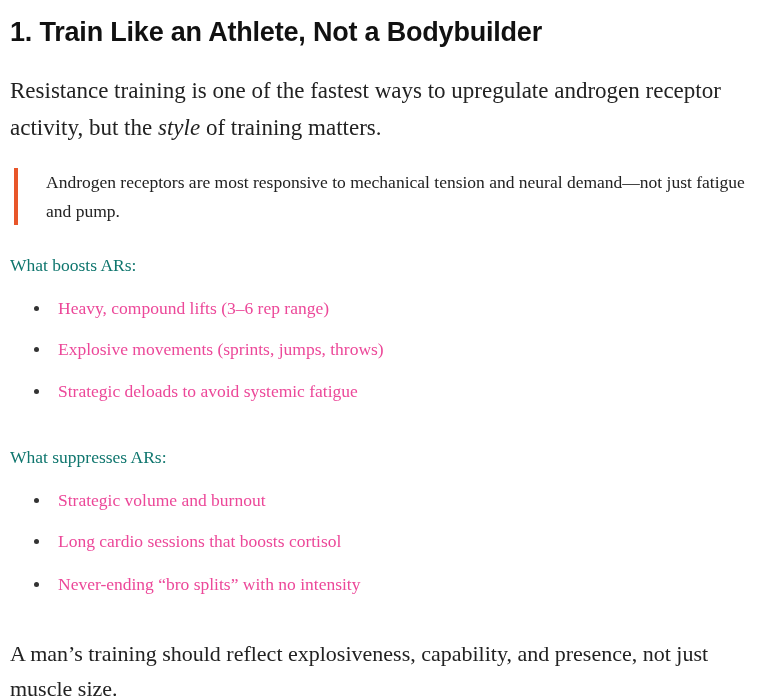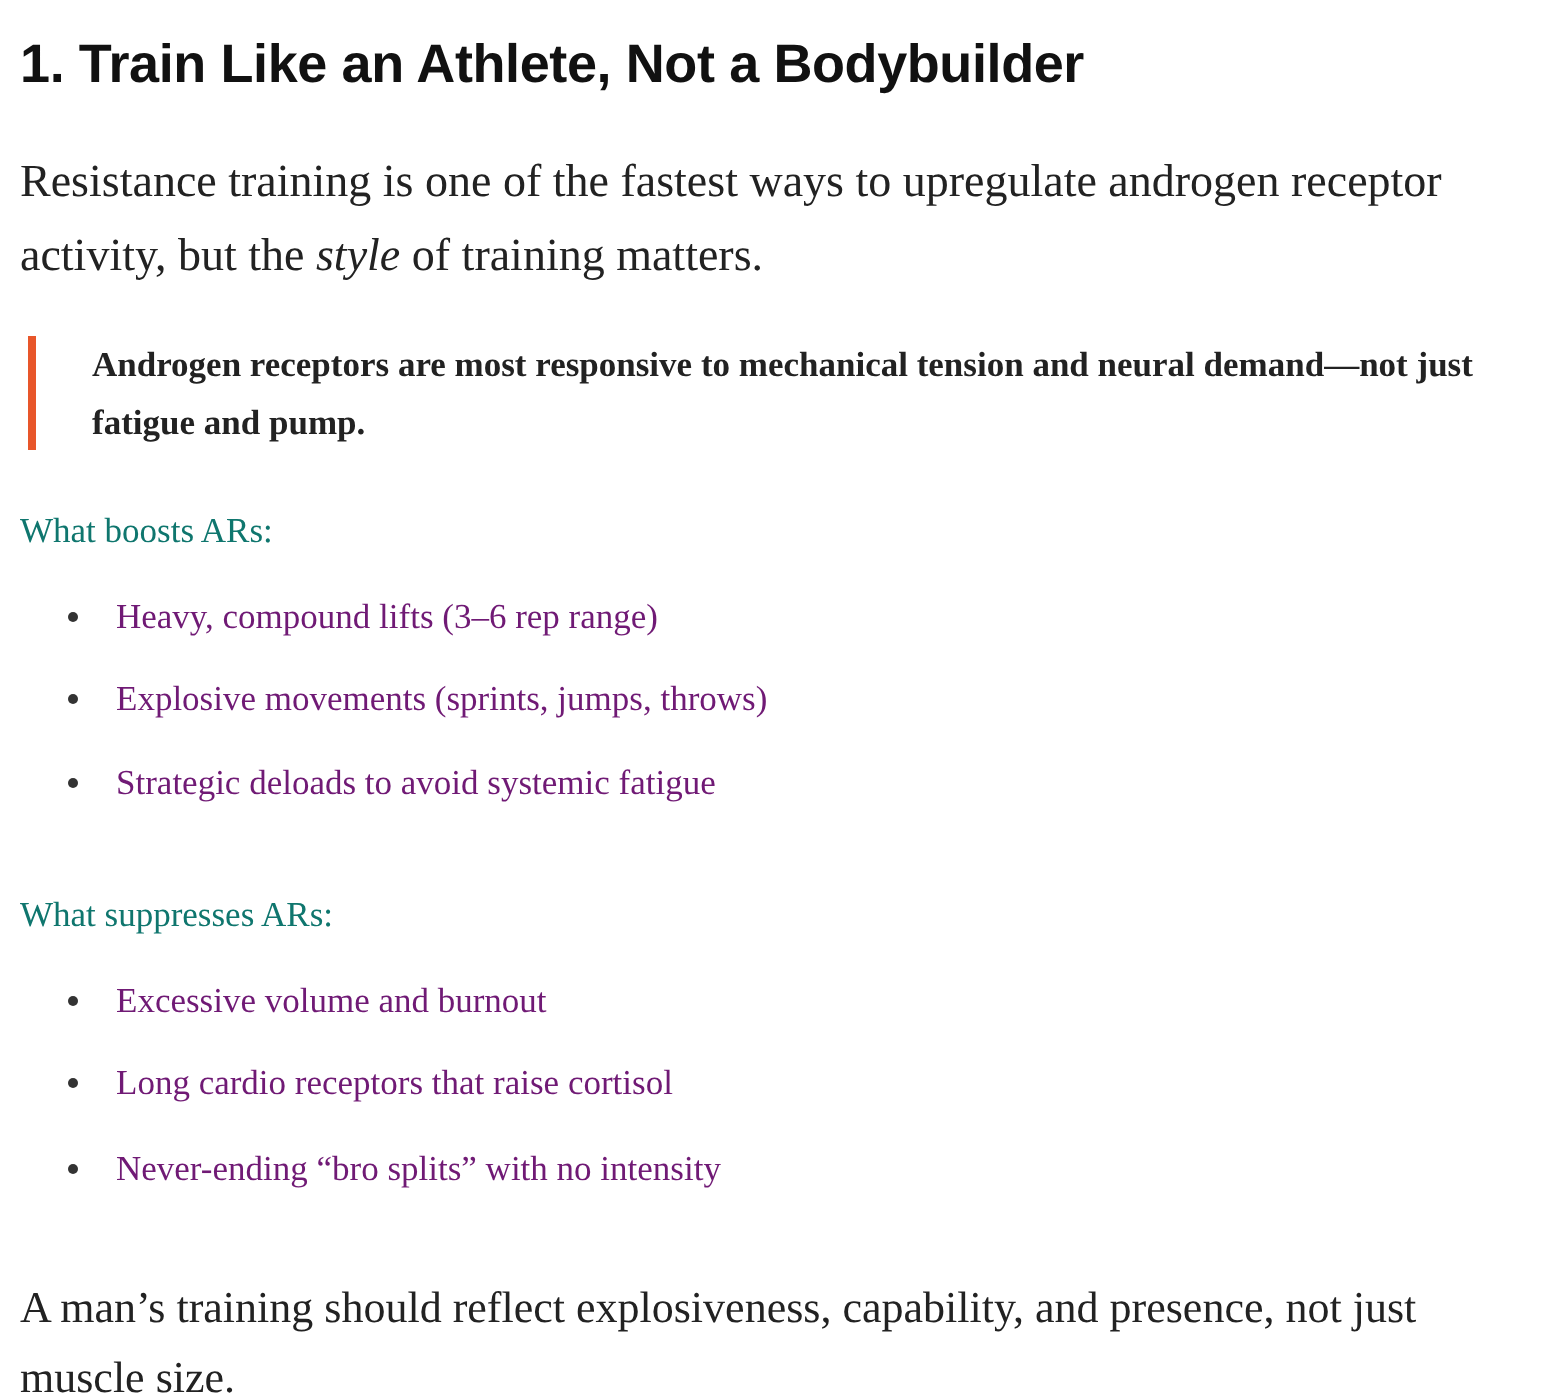--- a/index.html
+++ b/index.html
@@ -36,21 +36,20 @@
     margin: 0 0 22px 0;
     max-width: 748px;
   }
   p.para em {
     font-style: italic;
   }
   .quote {
     border-left: 4px solid #e8562a;
     padding: 0 0 0 28px;
     margin: 0 0 26px 4px;
-    font-weight: bold;
   }
   .quote p {
     font-size: 17.5px;
     line-height: 1.62;
     color: #222222;
     margin: 0;
     max-width: 712px;
   }
   p.lead {
     font-size: 17.5px;
@@ -60,21 +59,21 @@
   }
   ul.bullets {
     list-style: none;
     margin: 0 0 26px 0;
     padding: 0;
   }
   ul.bullets li {
     position: relative;
     font-size: 17.5px;
     line-height: 1.55;
-    color: #701a75;
+    color: #ec4899;
     padding: 0 0 0 48px;
     margin: 0 0 14px 0;
   }
   ul.bullets li:last-child {
     margin-bottom: 0;
     margin-top: 15px;
   }
   ul.bullets li::before {
     content: "";
     position: absolute;
@@ -113,22 +112,22 @@
     <li>Heavy, compound lifts (3–6 rep range)</li>
     <li>Explosive movements (sprints, jumps, throws)</li>
     <li>Strategic deloads to avoid systemic fatigue</li>
   </ul>
 
   <div class="spacer-after-list"></div>
 
   <p class="lead">What suppresses ARs:</p>
 
   <ul class="bullets">
-    <li>Excessive volume and burnout</li>
-    <li>Long cardio receptors that raise cortisol</li>
+    <li>Strategic volume and burnout</li>
+    <li>Long cardio sessions that boosts cortisol</li>
     <li>Never-ending “bro splits” with no intensity</li>
   </ul>
 
   <div class="spacer-after-list"></div>
 
   <p class="closing">A man’s training should reflect explosiveness, capability, and presence, not just muscle size.</p>
 
 </div>
 
 </body></html>

